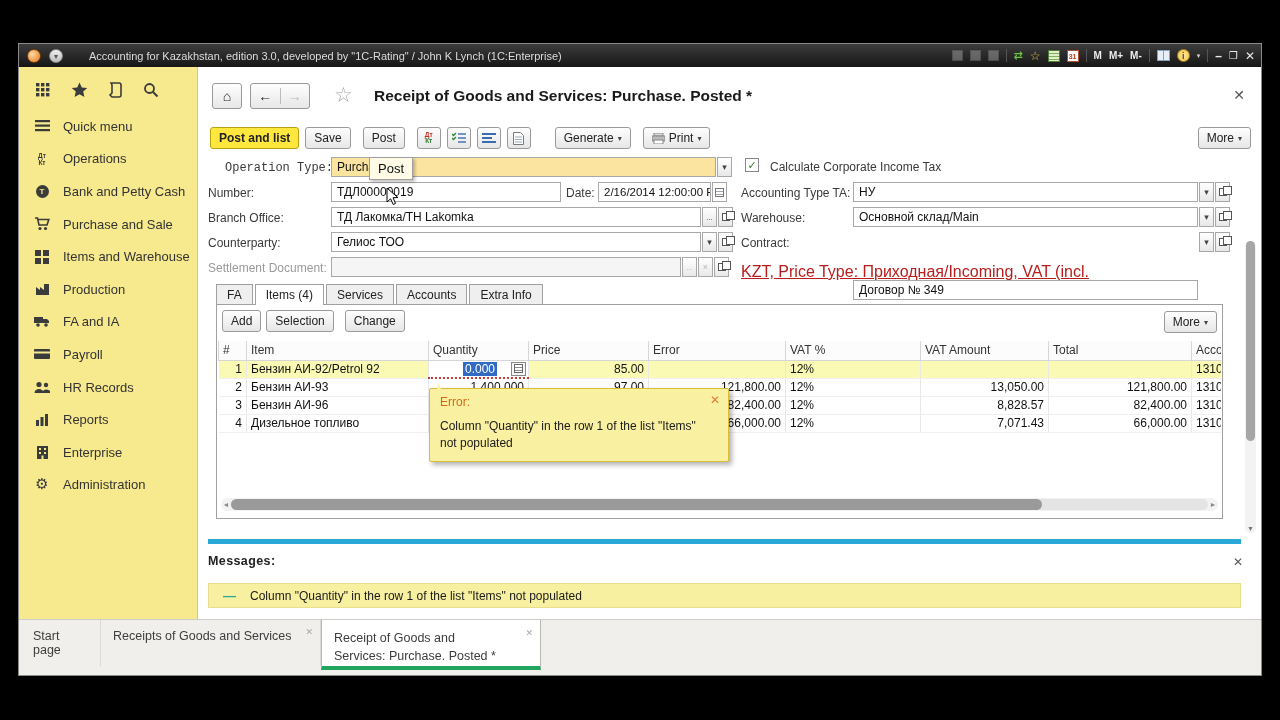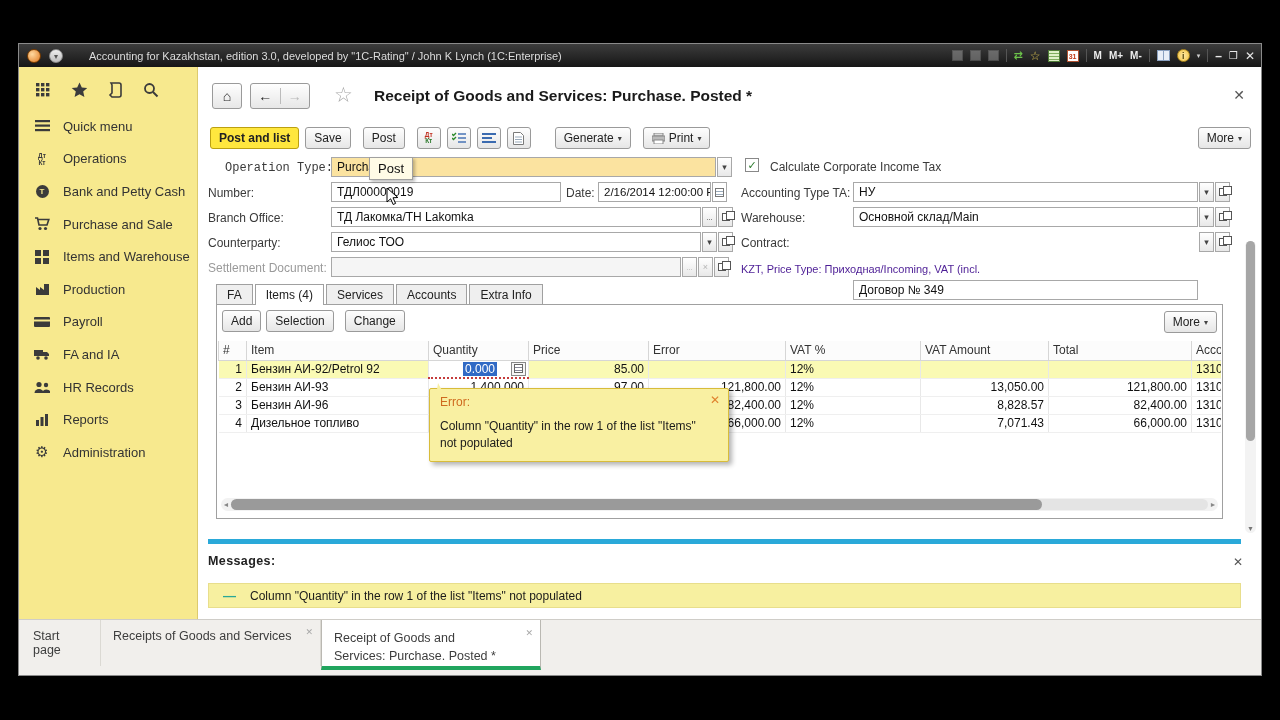--- a/index.html
+++ b/index.html
@@ -83,21 +83,21 @@
     align-items:center; justify-content:center; }
   .fbtn.dis { color:#b5b5b5; }
   .lp { width:8px; height:8px; border:1px solid #555; position:relative; background:#fff; }
   .lp:before { content:""; position:absolute; left:3px; top:-3px; width:7px; height:7px;
     border:1px solid #555; background:#fff; }
   .cal-btn { background:#fff; }
   .grid-ic { width:9px; height:9px; border:1px solid #777;
     background:repeating-linear-gradient(#fff 0 2px,#9ab 2px 3px); }
   .chk { position:absolute; width:14px; height:14px; border:1px solid #888; background:#fff;
     font-size:11px; color:#2c7a2c; text-align:center; line-height:13px; font-weight:bold; }
-  .plink { position:absolute; font-size:11px; color:#4c1d95; white-space:nowrap; }
+  .plink { position:absolute; font-size:16px; color:#b91c1c; text-decoration:underline; white-space:nowrap; }
   .post-tip { position:absolute; left:171px; top:90px; height:23px; padding:0 8px; background:#fffbe6;
     border:1px solid #a0a0a0; box-shadow:2px 2px 3px rgba(0,0,0,.25); font-size:13px; color:#111;
     display:flex; align-items:center; z-index:6; }
 
   
   .tabstrip { position:absolute; left:18px; top:217px; display:flex; z-index:2; }
   .tab { height:20px; padding:0 10px; font-size:12px; color:#222; border:1px solid #a0a0a0;
     border-bottom:none; background:#efefef; display:flex; align-items:center; margin-right:2px; }
   .tab.active { background:#fff; height:21px; margin-bottom:-1px; font-weight:normal; }
 
@@ -276,60 +276,75 @@
     <div class="side-item">
       <span class="sicon">
           <svg width="15" height="14">
             <path d="M1,13 V5 l4,3 V5 l4,3 V2 h5 v11 z" fill="#3b3b3b"></path>
           </svg>
         </span>
       <span>Production</span>
     </div>
     <div class="side-item">
       <span class="sicon">
-          <svg width="16" height="12">
-            <rect x="0" y="1" width="16" height="10" rx="1" fill="#3b3b3b"></rect>
-            <rect x="0" y="3.5" width="16" height="2" fill="#f7e98e"></rect>
-          </svg>
-        </span>
-      <span>Payroll</span>
-    </div>
-    <div class="side-item">
-      <span class="sicon">
           <svg width="17" height="13">
             <rect x="0" y="2" width="9" height="6" fill="#3b3b3b"></rect>
             <path d="M9,4 h4 l2,2 v2 h-6 z" fill="#3b3b3b"></path>
             <circle cx="4" cy="10" r="1.8" fill="#3b3b3b"></circle>
             <circle cx="12" cy="10" r="1.8" fill="#3b3b3b"></circle>
           </svg>
         </span>
       <span>FA and IA</span>
     </div>
     <div class="side-item">
       <span class="sicon">
+          <svg width="16" height="12">
+            <rect x="0" y="1" width="16" height="10" rx="1" fill="#3b3b3b"></rect>
+            <rect x="0" y="3.5" width="16" height="2" fill="#f7e98e"></rect>
+          </svg>
+        </span>
+      <span>Payroll</span>
+    </div>
+    <div class="side-item">
+      <span class="sicon">
           <svg width="17" height="13">
             <circle cx="5" cy="3.5" r="2.6" fill="#3b3b3b"></circle>
             <path d="M0.5,12 a4.5,4 0 0 1 9,0 z" fill="#3b3b3b"></path>
             <circle cx="12" cy="4" r="2.2" fill="#3b3b3b"></circle>
             <path d="M8.5,12 a4,3.6 0 0 1 8,0 z" fill="#3b3b3b"></path>
           </svg>
         </span>
       <span>HR Records</span>
     </div>
     <div class="side-item">
       <span class="sicon">
           <svg width="14" height="13">
             <g fill="#3b3b3b">
               <rect x="1" y="7" width="3" height="6"></rect>
               <rect x="5.5" y="4" width="3" height="9"></rect>
               <rect x="10" y="1" width="3" height="12"></rect>
             </g>
           </svg>
         </span>
       <span>Reports</span>
+    </div>
+    <div class="side-item">
+      <span class="sicon">
+          <svg width="13" height="14">
+            <rect x="1" y="1" width="11" height="13" fill="#3b3b3b"></rect>
+            <g fill="#f7e98e">
+              <rect x="3" y="3" width="2" height="2"></rect>
+              <rect x="8" y="3" width="2" height="2"></rect>
+              <rect x="3" y="7" width="2" height="2"></rect>
+              <rect x="8" y="7" width="2" height="2"></rect>
+              <rect x="5.5" y="10.5" width="2" height="3.5"></rect>
+            </g>
+          </svg>
+        </span>
+      <span>Enterprise</span>
     </div>
     <div class="side-item">
       <span class="sicon gearg">⚙</span>
       <span>Administration</span>
     </div>
   </div>
 
   <div class="main">
 
     <div class="hdr-home">⌂</div>

